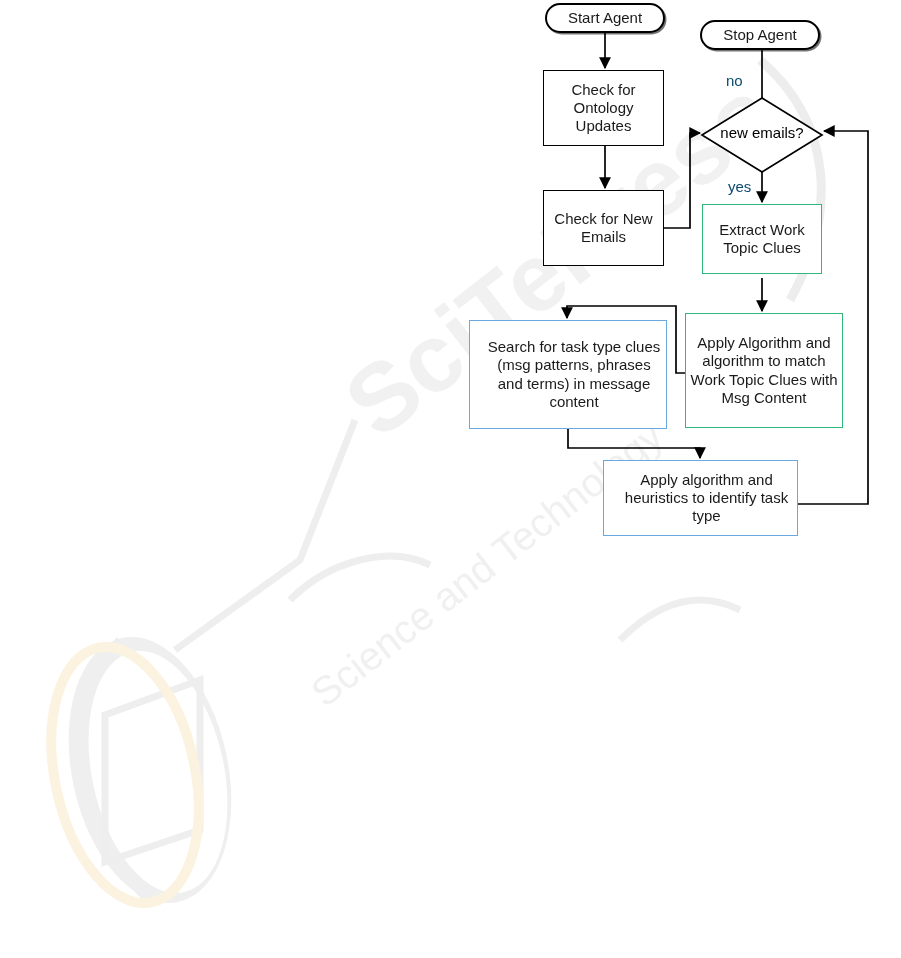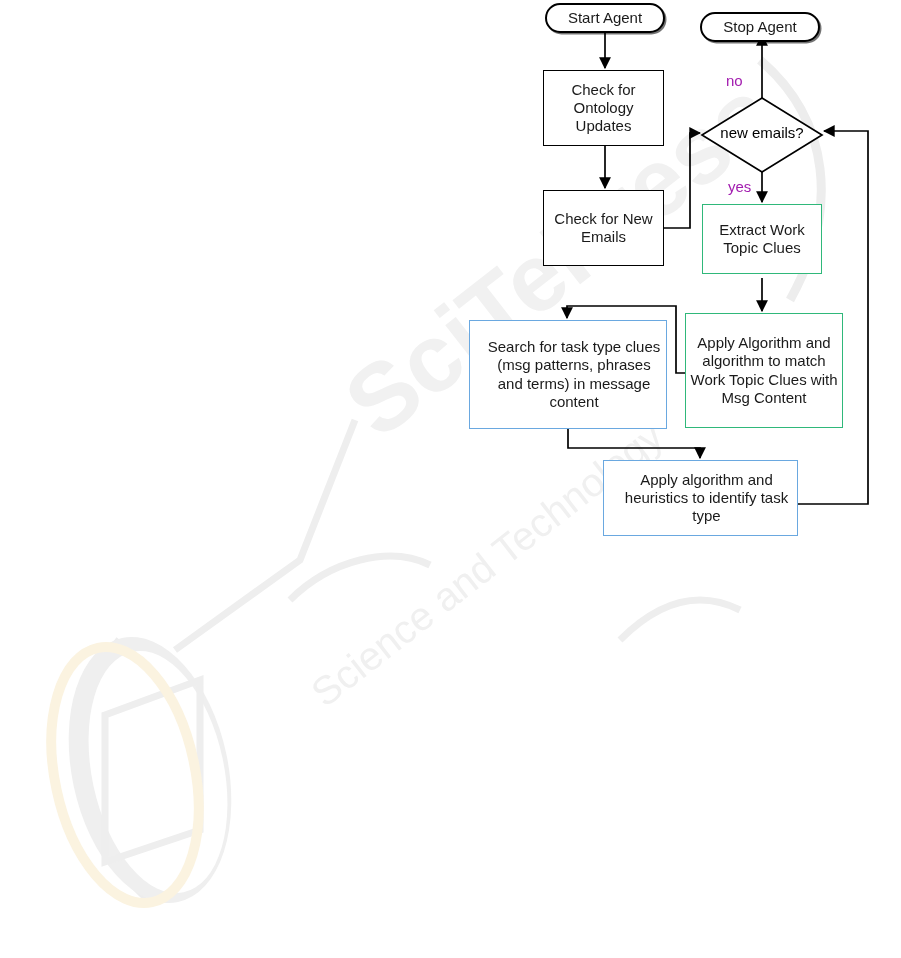--- a/index.html
+++ b/index.html
@@ -59,21 +59,21 @@
     z-index: 3;
     font-size: 15px;
     color: #000000;
     background: transparent;
     white-space: nowrap;
   }
   .edge-label {
     position: absolute;
     z-index: 3;
     font-size: 15px;
-    color: #a21caf;
+    color: #0c4a6e;
     white-space: nowrap;
   }
 </style>
 </head>
 <body>
 
 <div id="canvas">
 
   <svg id="watermark" viewBox="0 0 901 958" xmlns="http://www.w3.org/2000/svg">
     <g fill="none" stroke="#ededed" stroke-width="9">
@@ -128,21 +128,21 @@
       <path d="M 568 429 L 568 448 L 700 448 L 700 458"></path>
 
       <path d="M 798 504 L 868 504 L 868 131 L 824 131"></path>
     </g>
   </svg>
 
   <div class="node-box terminator" style="left:545px; top:3px; width:120px; height:30px;">
     <span class="txt">Start Agent</span>
   </div>
 
-  <div class="node-box terminator" style="left:700px; top:12px; width:120px; height:30px;">
+  <div class="node-box terminator" style="left:700px; top:20px; width:120px; height:30px;">
     <span class="txt">Stop Agent</span>
   </div>
 
   <div class="node-box proc-black" style="left:543px; top:70px; width:121px; height:76px;">
     <span class="txt">Check for Ontology Updates</span>
   </div>
 
   <div class="node-box proc-black" style="left:543px; top:190px; width:121px; height:76px;">
     <span class="txt">Check for New Emails</span>
   </div>

